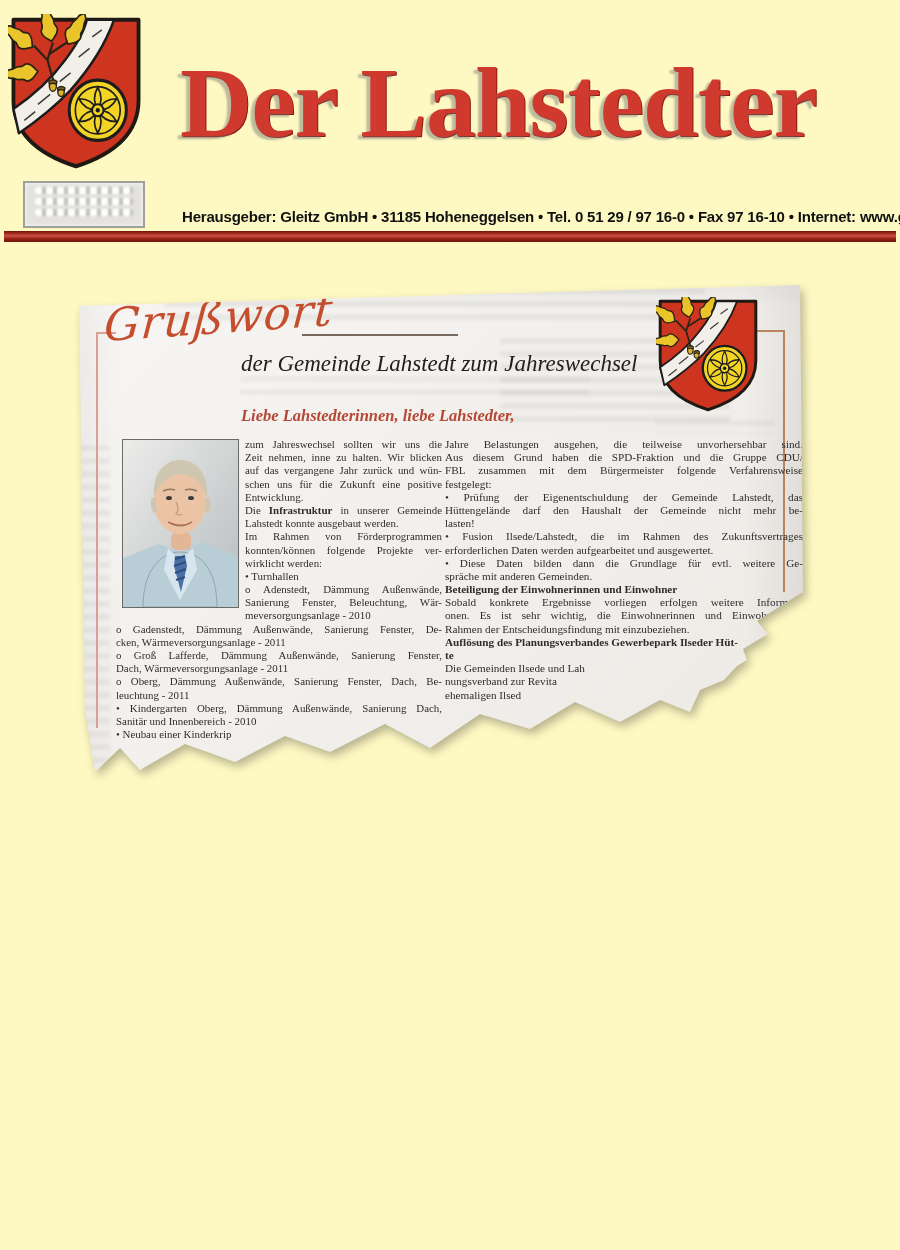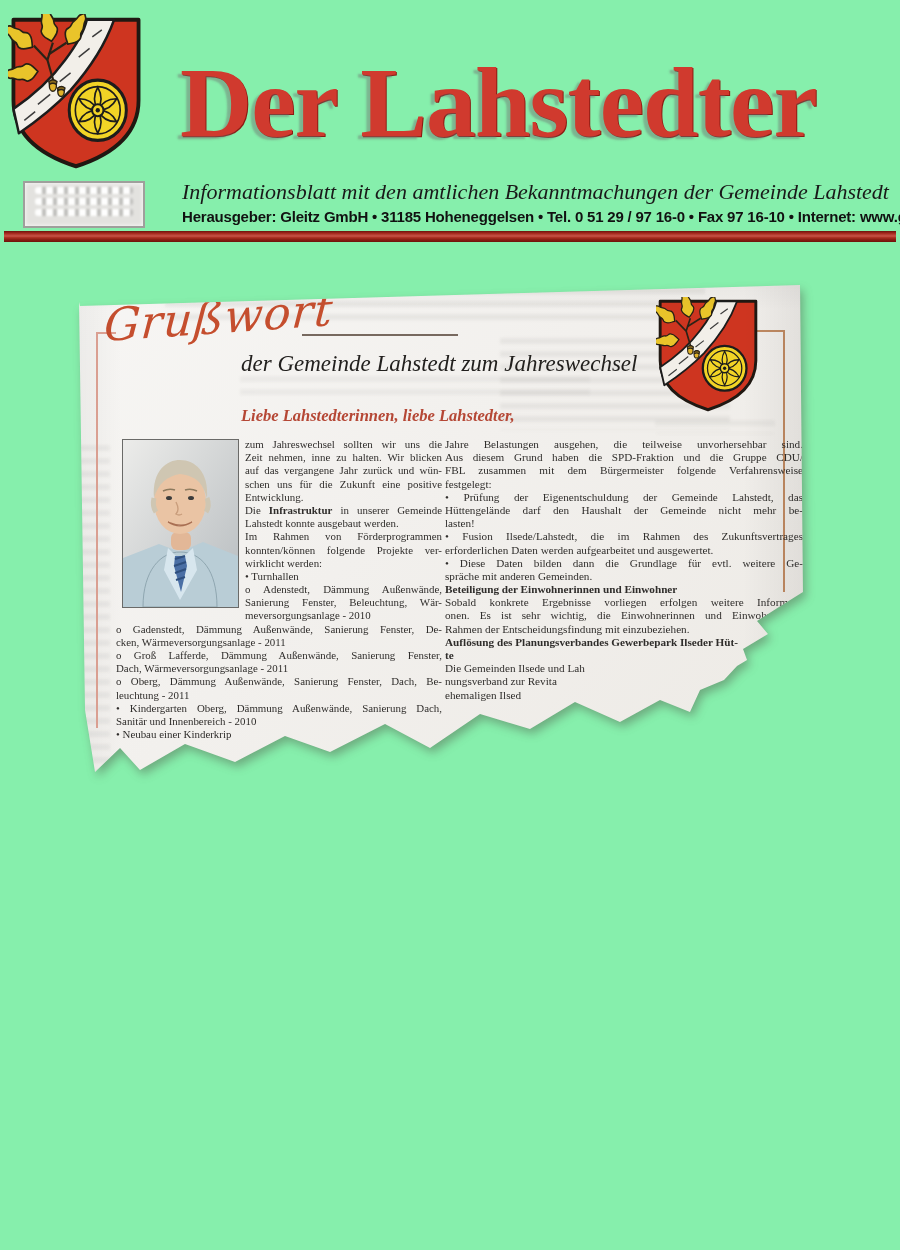--- a/index.html
+++ b/index.html
@@ -1,16 +1,16 @@
 <!DOCTYPE html>
 <html><head>
 <meta charset="utf-8">
 <style>
   html,body{margin:0;padding:0;background:#e9e9e9;}
-  .page{position:relative;width:900px;height:1250px;background:#86efac;overflow:hidden;
+  .page{position:relative;width:900px;height:1250px;background:#fef9c3;overflow:hidden;
         font-family:"Liberation Serif",serif;}
   
   .shield-lg{position:absolute;left:8px;top:14px;width:136px;height:158px;}
   .mast-title{position:absolute;left:180px;top:44px;width:716px;height:126px;
     font-family:"Liberation Serif",serif;font-weight:bold;font-size:100px;line-height:118px;
     color:#d03a2e;letter-spacing:-1px;white-space:nowrap;
     text-shadow:-4px 3px 2px rgba(110,110,110,.45), 1px 1px 0 #8c1a12;}
   .mast-sub{position:absolute;left:182px;top:179px;width:700px;
     font-style:italic;font-size:22px;color:#191919;white-space:nowrap;}
   .mast-pub{position:absolute;left:182px;top:208px;width:710px;
@@ -112,21 +112,20 @@
   </defs>
 </svg>
 
 <div class="page">
 
   <svg class="shield-lg" viewBox="0 0 100 110" preserveAspectRatio="none">
       <use href="#wappen"></use>
     </svg>
 
   <div class="mast-title">Der Lahstedter</div>
-  <div class="mast-sub">Informationsblatt mit den amtlichen Bekanntmachungen der Gemeinde Lahstedt</div>
   <div class="mast-pub">Herausgeber: Gleitz GmbH • 31185 Hoheneggelsen • Tel. 0 51 29 / 97 16-0 • Fax 97 16-10 • Internet: www.gleitz-online.de</div>
   <div class="stamp">
       <i></i>
       <i></i>
       <i></i>
     </div>
   <div class="mast-rule"></div>
 
   <div class="clip-wrap">
     <div class="paper">

